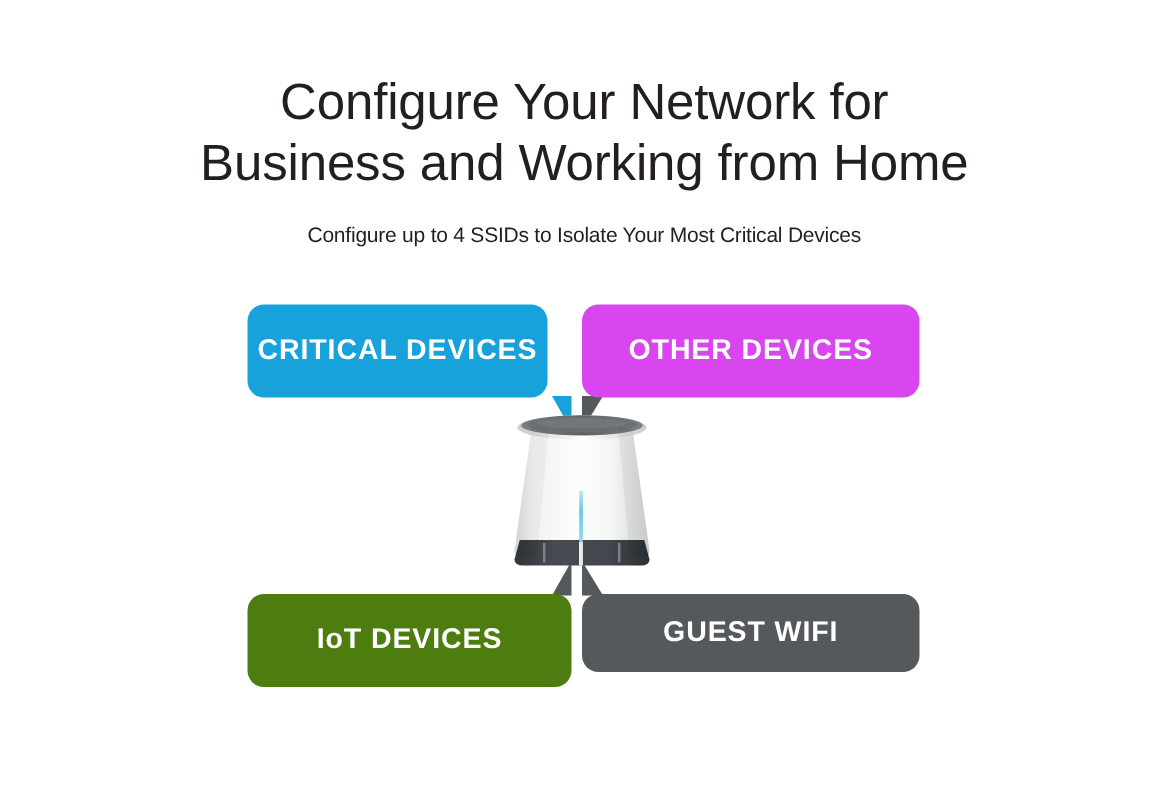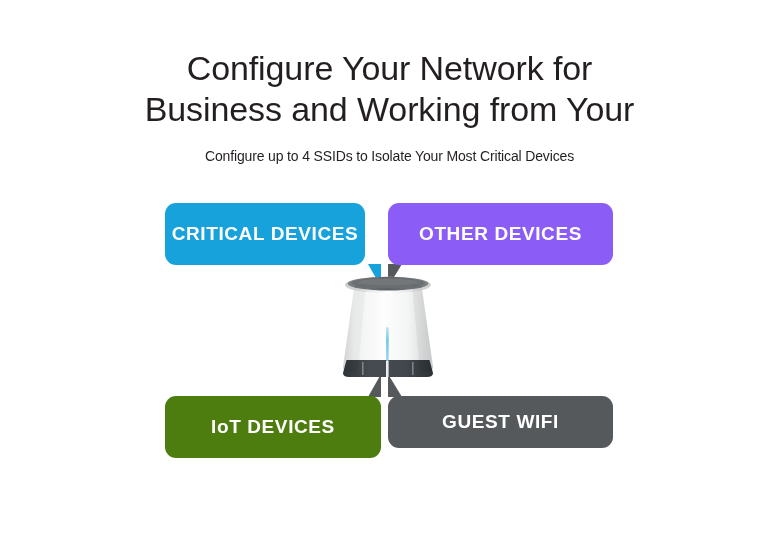--- a/index.html
+++ b/index.html
@@ -134,21 +134,21 @@
     height: 120px;
   }
 </style>
 </head>
 <body>
 
 <div id="stage">
 
   <div class="headline">
     <span class="hl-line">Configure Your Network for</span>
-    <span class="hl-line">Business and Working from Your</span>
+    <span class="hl-line">Business and Working from Home</span>
   </div>
 
   <div class="subhead">Configure up to 4 SSIDs to Isolate Your Most Critical Devices</div>
 
   <div id="diagram">
 
     <div class="tail tail-critical"></div>
     <div class="tail tail-other"></div>
     <div class="tail tail-iot"></div>
     <div class="tail tail-guest"></div>
@@ -201,21 +201,21 @@
       <ellipse cx="52" cy="10.2" rx="30" ry="3.4" fill="#7a7e81" opacity="0.55"></ellipse>
 
       <path d="M18.5,13 L30,13 L22,100 L13,100 Q7,100 7,95 Z" fill="#000000" opacity="0.035"></path>
       <path d="M76,13 L85.5,13 L97,95 Q97,100 91,100 L84,100 Z" fill="#000000" opacity="0.05"></path>
     </svg>
 
     <div class="card card-critical" style="background:#18a2dc">
       <span class="card-label">CRITICAL DEVICES</span>
     </div>
 
-    <div class="card card-other" style="background:#8b5cf6">
+    <div class="card card-other" style="background:#d946ef">
       <span class="card-label">OTHER DEVICES</span>
     </div>
 
     <div class="card card-iot" style="background:#4d7c0f">
       <span class="card-label">IoT DEVICES</span>
     </div>
 
     <div class="card card-guest" style="background:#55595c">
       <span class="card-label">GUEST WIFI</span>
     </div>

